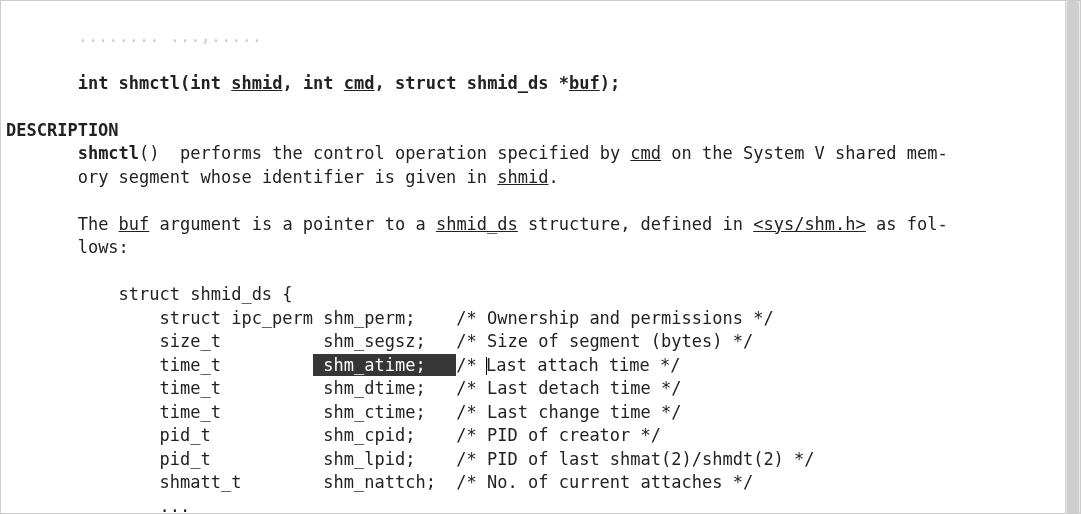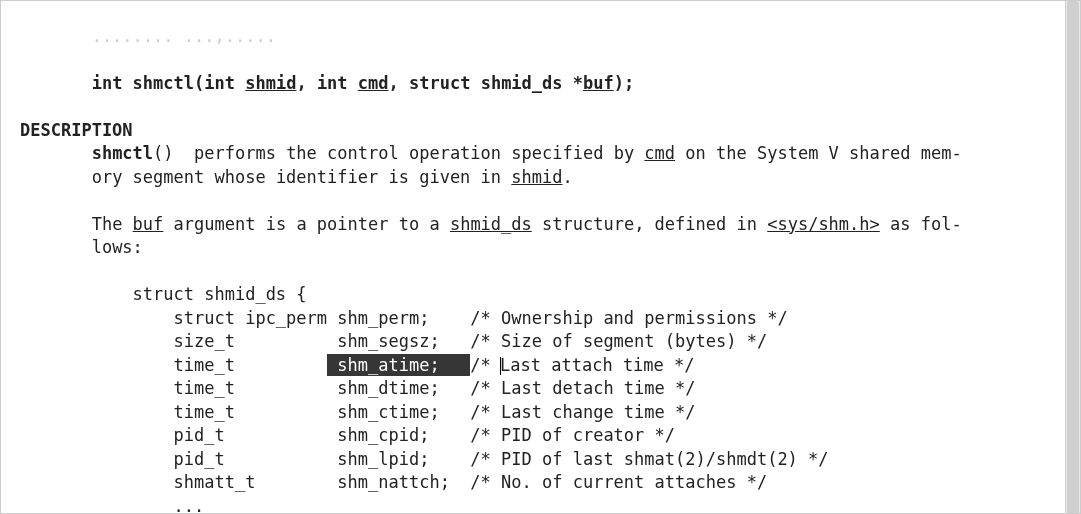--- a/index.html
+++ b/index.html
@@ -13,21 +13,21 @@
     background: #ffffff;
     border: 1px solid #ccc;
     box-sizing: border-box;
     font-family: "DejaVu Sans Mono", "Liberation Mono", "Courier New", monospace;
     font-size: 17px;
     line-height: 23.5px;
     color: #222;
     white-space: pre;
     position: relative;
     overflow: hidden;
-    padding-left: 19px;
+    padding-left: 5px;
   }
   .b { font-weight: bold; }
   .u { text-decoration: underline; }
   .hl {
     background: #363636;
     color: #fff;
     padding: 1px 0;
   }
   .cursor {
     display: inline-block;

